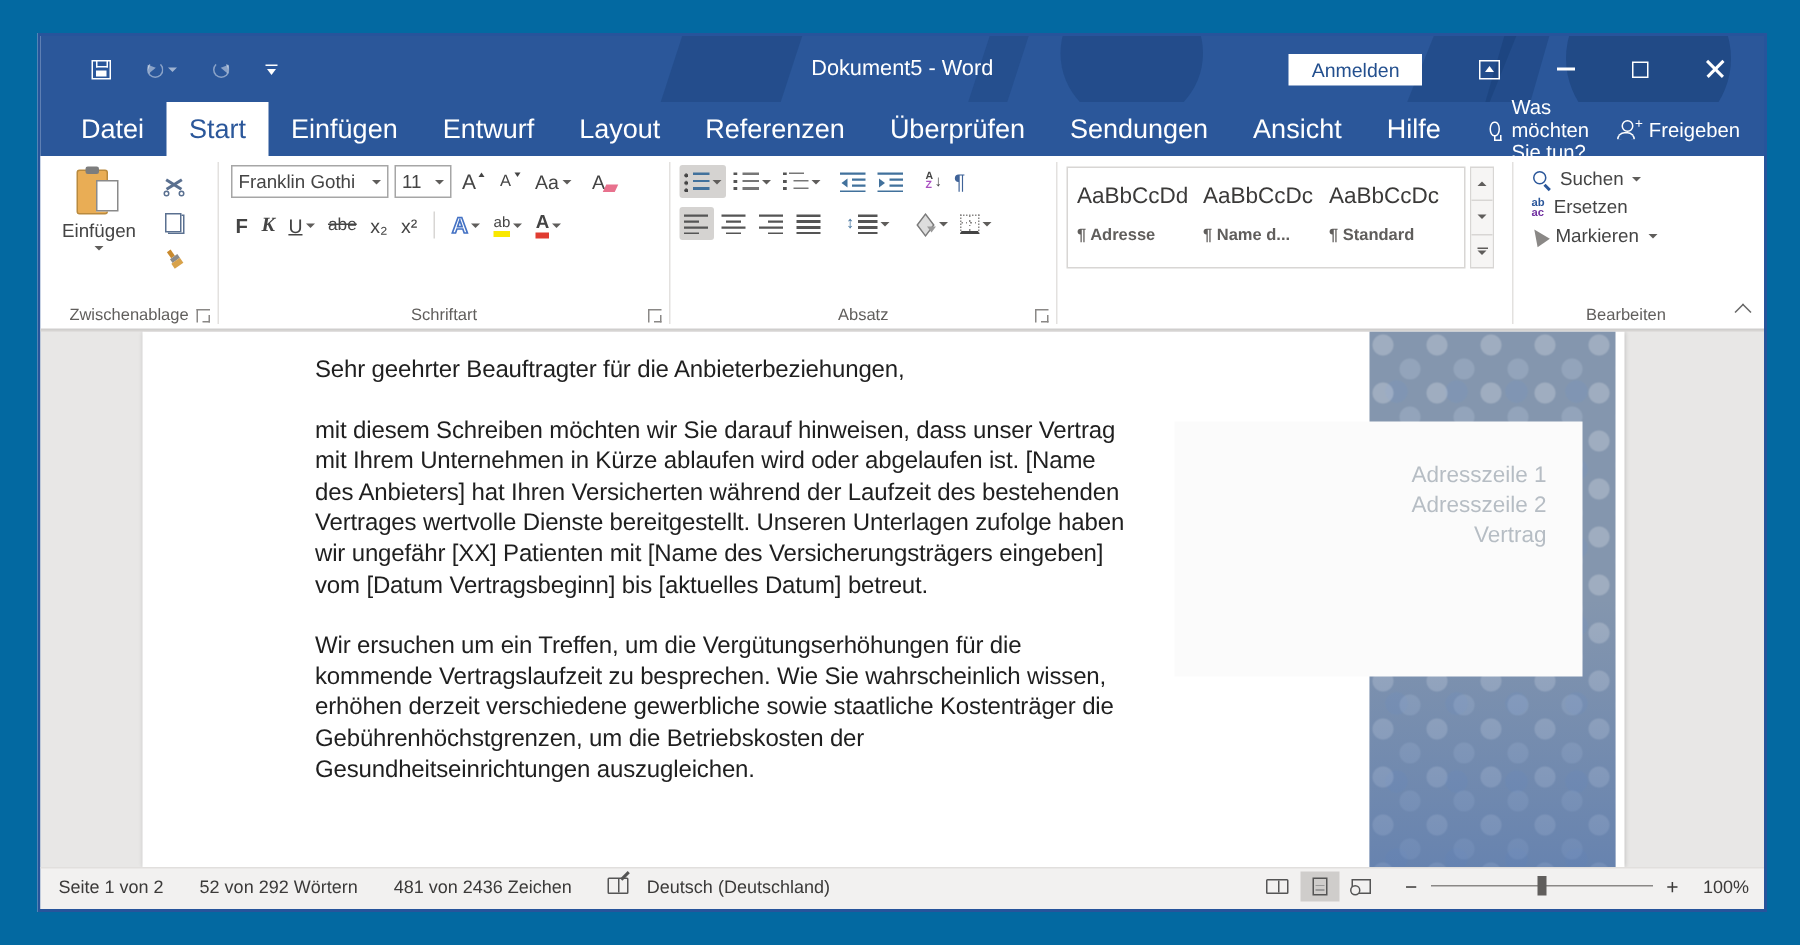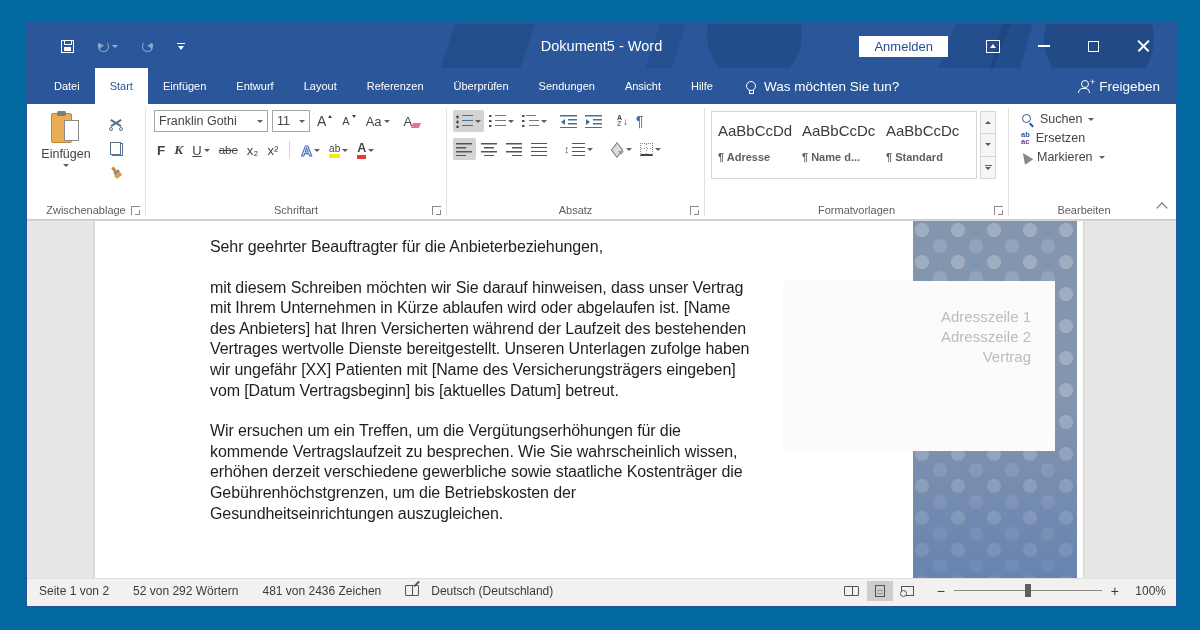--- a/index.html
+++ b/index.html
@@ -36,21 +36,21 @@
   .ic-ribopts::before { content:""; width:0; height:0; border-left:3.5px solid transparent; border-right:3.5px solid transparent; border-bottom:4px solid #fff; }
   .ic-min { width:12px; height:1.6px; background:#fff; }
   .ic-max { width:11px; height:11px; border:1.4px solid #fff; }
   .ic-close { position:relative; width:13px; height:13px; }
   .ic-close::before,.ic-close::after { content:""; position:absolute; left:-1px; top:5.7px; width:15px; height:1.5px; background:#fff; }
   .ic-close::before { transform:rotate(45deg); } .ic-close::after { transform:rotate(-45deg); }
 
   
   .tabrow { position:relative; height:36px; background:#2b579a; display:flex; align-items:stretch; padding-left:12px; }
   .tabs { display:flex; }
-  .tab { display:flex; align-items:center; padding:0 15px; color:#fff; font-size:11px; cursor:pointer; }
+  .tab { display:flex; align-items:center; padding:0 15px; color:#fff; font-size:18px; cursor:pointer; }
   .tab.active { background:#fff; color:#2b579a; }
   .tellme { display:flex; align-items:center; gap:8px; margin-left:18px; color:#fff; font-size:13.5px; }
   .ic-bulb { position:relative; width:10px; height:10px; border:1.4px solid #fff; border-radius:50%; }
   .ic-bulb::after { content:""; position:absolute; left:2px; bottom:-4px; width:3px; height:3px; border-bottom:1.6px solid #fff; border-left:1px solid #fff; border-right:1px solid #fff; }
   .share { display:flex; align-items:center; gap:7px; margin-left:auto; margin-right:16px; color:#fff; font-size:13.5px; }
   .ic-person { position:relative; width:14px; height:13px; }
   .ic-person::before { content:""; position:absolute; left:3px; top:0; width:6px; height:6px; border:1.3px solid #fff; border-radius:50%; }
   .ic-person::after { content:"+"; position:absolute; right:-3px; top:-3px; color:#fff; font-size:9px; }
   .ic-person .shoulders { position:absolute; left:0; bottom:0; width:12px; height:5px; border:1.3px solid #fff; border-bottom:none; border-radius:6px 6px 0 0; }
 
@@ -86,21 +86,21 @@
   .ic-copy::after { content:""; position:absolute; left:0; top:0; width:9px; height:11px; border:1px solid #5a7090; background:#fff; }
   .ic-painter { position:relative; width:13px; height:14px; transform:rotate(-35deg); display:flex; flex-direction:column; align-items:center; }
   .ic-painter .handle { width:3px; height:5px; background:#c98a2e; }
   .ic-painter .ferrule { width:6px; height:2.5px; background:#8a8a8a; }
   .ic-painter .bristle { width:7px; height:4px; background:#d8a24a; }
 
   
   .g-font .g-content { padding:6px 6px 0 8px; }
   .f-row1 { display:flex; align-items:center; gap:4px; }
   .combo { display:flex; align-items:center; justify-content:space-between; height:22px; border:1px solid #a6a6a6; background:#fff; font-size:12.5px; color:#444; padding:0 4px; cursor:pointer; }
-  .combo.family { width:114px; }
+  .combo.family { width:105px; }
   .combo.size { width:38px; }
   .f-row2 { display:flex; align-items:center; gap:3px; margin-top:7px; }
   .glyph { font-size:13px; color:#444; }
   .b-bold { font-weight:bold; font-size:13.5px; color:#444; }
   .b-italic { font-style:italic; font-weight:bold; font-size:13.5px; font-family:"Liberation Serif", serif; color:#444; }
   .b-under { font-size:13px; color:#444; text-decoration:underline; }
   .b-strike { font-size:11.5px; color:#444; text-decoration:line-through; }
   .b-effects { font-size:15px; font-weight:bold; color:#fff; -webkit-text-stroke:1.1px #4472c4; }
   .b-highlight { font-size:10px; color:#444; border-bottom:4px solid #f9e800; padding-bottom:0; line-height:11px; }
   .b-fontcolor { font-size:12.5px; font-weight:bold; color:#444; border-bottom:4px solid #e03c31; line-height:13px; }
@@ -475,24 +475,20 @@
                 <span class="crt"></span>
               </span>
             <span class="sb">
                 <span class="more-bar">
                   <span class="b"></span>
                   <span class="crt"></span>
                 </span>
               </span>
           </div>
         </div>
-        <div class="g-label">
-            <span>Formatvorlagen</span>
-            <span class="launcher"></span>
-          </div>
       </div>
       <div class="vsep"></div>
 
       <div class="group g-edit" style="width:150px;">
         <div class="g-content">
           <div class="e-row">
               <span class="ic-search"></span>
               <span>Suchen</span>
               <span class="crt"></span>
             </div>

